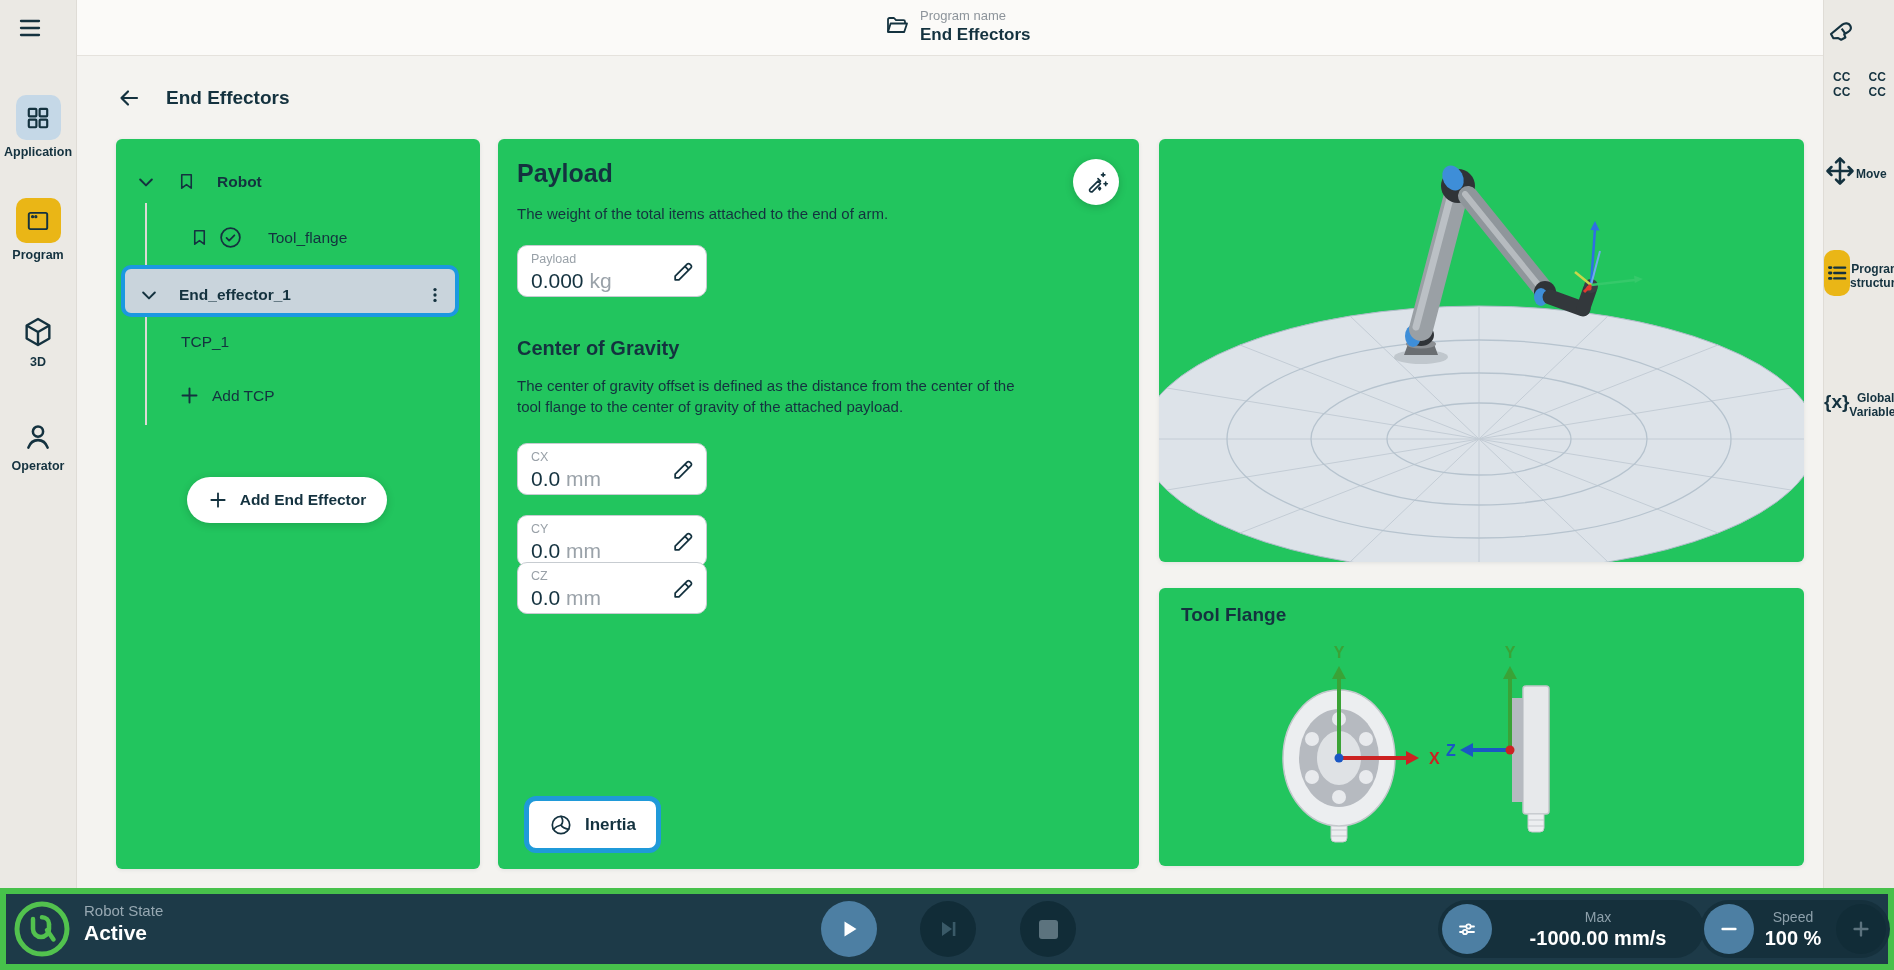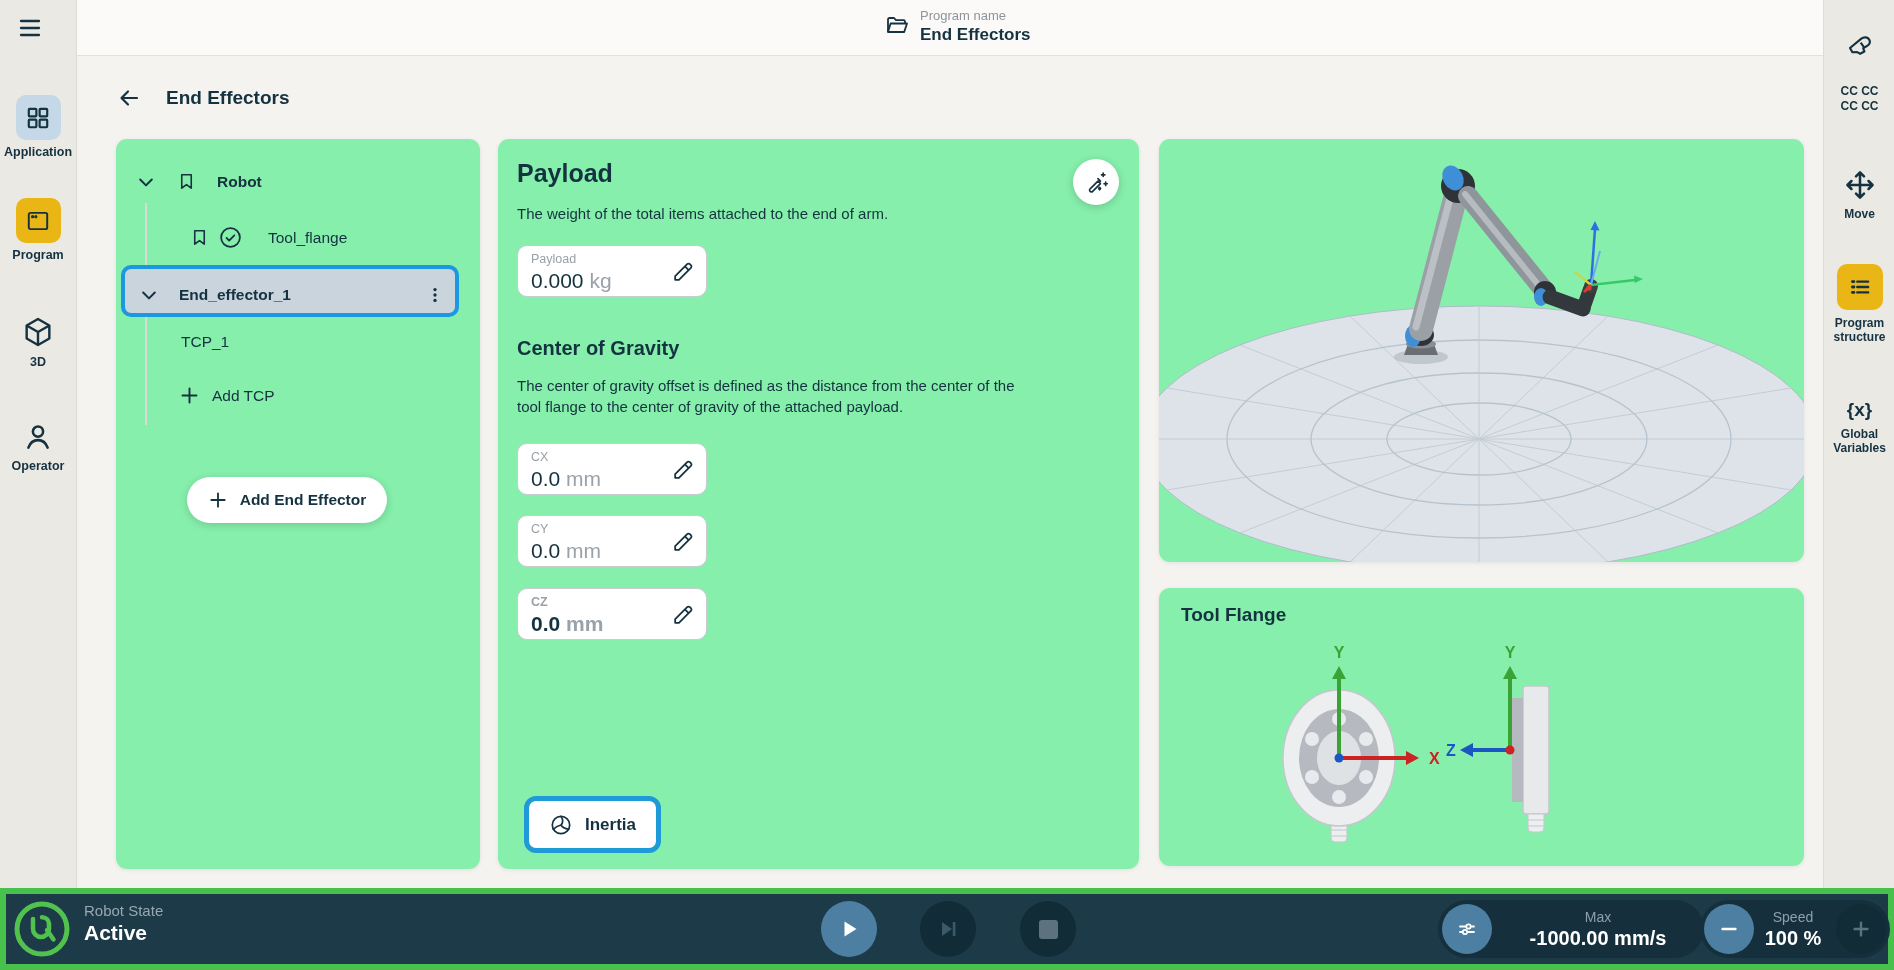--- a/index.html
+++ b/index.html
@@ -18,37 +18,37 @@
   .left-rail{position:absolute;left:0;top:0;width:77px;height:970px;background:var(--sidebar-bg);border-right:1px solid #dfdcd6;}
   .rail-item{position:absolute;left:0;width:76px;display:flex;flex-direction:column;align-items:center;}
   .rail-label{font-size:12.5px;font-weight:700;color:var(--dark-teal);margin-top:5px;white-space:nowrap;}
   .tile{width:45px;height:45px;border-radius:10px;display:flex;align-items:center;justify-content:center;}
   .tile.blue{background:#c5d8e7;}
   .tile.gold{background:var(--accent-gold);}
   .hamburger{position:absolute;left:16px;top:16px;cursor:pointer;}
 
   
   .right-rail{position:absolute;left:1823px;top:0;width:71px;height:970px;background:var(--sidebar-bg);border-left:1px solid #dfdcd6;}
-  .rrail-item{position:absolute;left:0;width:71px;display:flex;flex-direction:column;align-items:center;text-align:center;margin-top:14px;}
+  .rrail-item{position:absolute;left:0;width:71px;display:flex;flex-direction:row;align-items:center;text-align:center;}
   .rrail-label{font-size:12px;font-weight:700;color:var(--dark-teal);margin-top:6px;line-height:14px;}
   .cc-text{font-size:12px;font-weight:700;color:var(--dark-teal);line-height:15px;text-align:center;}
   .gv-glyph{font-size:19px;font-weight:700;color:var(--dark-teal);}
 
   
   .topbar{position:absolute;left:77px;top:0;width:1746px;height:56px;background:var(--topbar-bg);border-bottom:1px solid #e5e2dd;}
   .program-block{position:absolute;left:807px;top:8px;display:flex;align-items:flex-start;gap:10px;}
   .program-name-label{font-size:13px;color:var(--gray-text);}
   .program-name{font-size:17px;font-weight:700;color:var(--dark-teal);margin-top:2px;}
 
   
   .content{position:absolute;left:77px;top:56px;width:1746px;height:832px;background:var(--bg);}
   .page-head{position:absolute;left:39px;top:30px;display:flex;align-items:center;gap:24px;}
   .page-title{font-size:19px;font-weight:700;color:var(--dark-teal);}
   .icon-btn{background:none;border:none;cursor:pointer;display:flex;align-items:center;justify-content:center;padding:0;}
-  .card{position:absolute;background:#86efac;border-radius:11px;box-shadow:0 1px 4px rgba(30,40,50,.09);}
+  .card{position:absolute;background:#22c55e;border-radius:6px;box-shadow:0 1px 4px rgba(30,40,50,.09);}
 
   
   .tree-card{left:39px;top:83px;width:364px;height:730px;}
   .tree-guide{position:absolute;left:29px;top:64px;width:2px;height:222px;background:#dcdad5;}
   .tree-row{position:absolute;display:flex;align-items:center;}
   .row-robot{left:20px;top:32px;gap:21px;}
   .row-robot .lbl{font-size:15.5px;font-weight:700;}
   .row-toolflange{left:74px;top:86px;gap:9px;}
   .row-toolflange .lbl{font-size:15.5px;margin-left:16px;}
   .row-selected{left:5px;top:126px;width:338px;height:52px;background:var(--selected-row);border:4px solid var(--accent-blue);border-radius:10px;display:flex;align-items:center;padding:8px 10px 0 14px;}
@@ -308,21 +308,21 @@
         <span class="f-label">CY</span>
         <span class="f-value"><span>0.0</span> <span class="f-unit">mm</span></span>
         <span class="edit icon-btn">
           <svg width="25" height="25" viewBox="0 0 24 24" fill="none" stroke="#14323f" stroke-width="1.7" stroke-linejoin="round">
               <path d="M4 20h3.6L19.1 8.5a1.8 1.8 0 000-2.6l-1-1a1.8 1.8 0 00-2.6 0L4 16.4V20z"></path>
               <path d="M13.4 7l3.6 3.6"></path>
             </svg>
         </span>
       </div>
 
-      <div class="field" style="top:449px;font-weight:bold;">
+      <div class="field" style="top:423px;">
         <span class="f-label">CZ</span>
         <span class="f-value"><span>0.0</span> <span class="f-unit">mm</span></span>
         <span class="edit icon-btn">
           <svg width="25" height="25" viewBox="0 0 24 24" fill="none" stroke="#14323f" stroke-width="1.7" stroke-linejoin="round">
               <path d="M4 20h3.6L19.1 8.5a1.8 1.8 0 000-2.6l-1-1a1.8 1.8 0 00-2.6 0L4 16.4V20z"></path>
               <path d="M13.4 7l3.6 3.6"></path>
             </svg>
         </span>
       </div>
 

